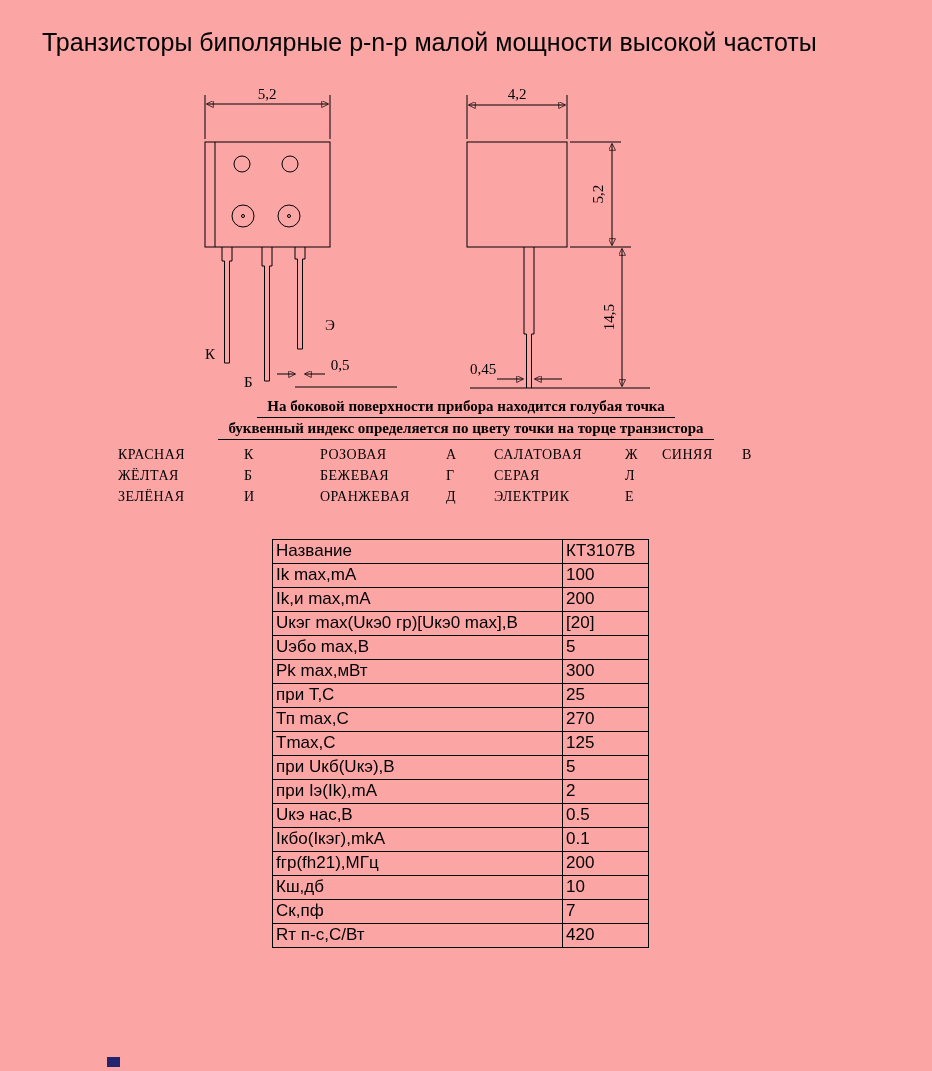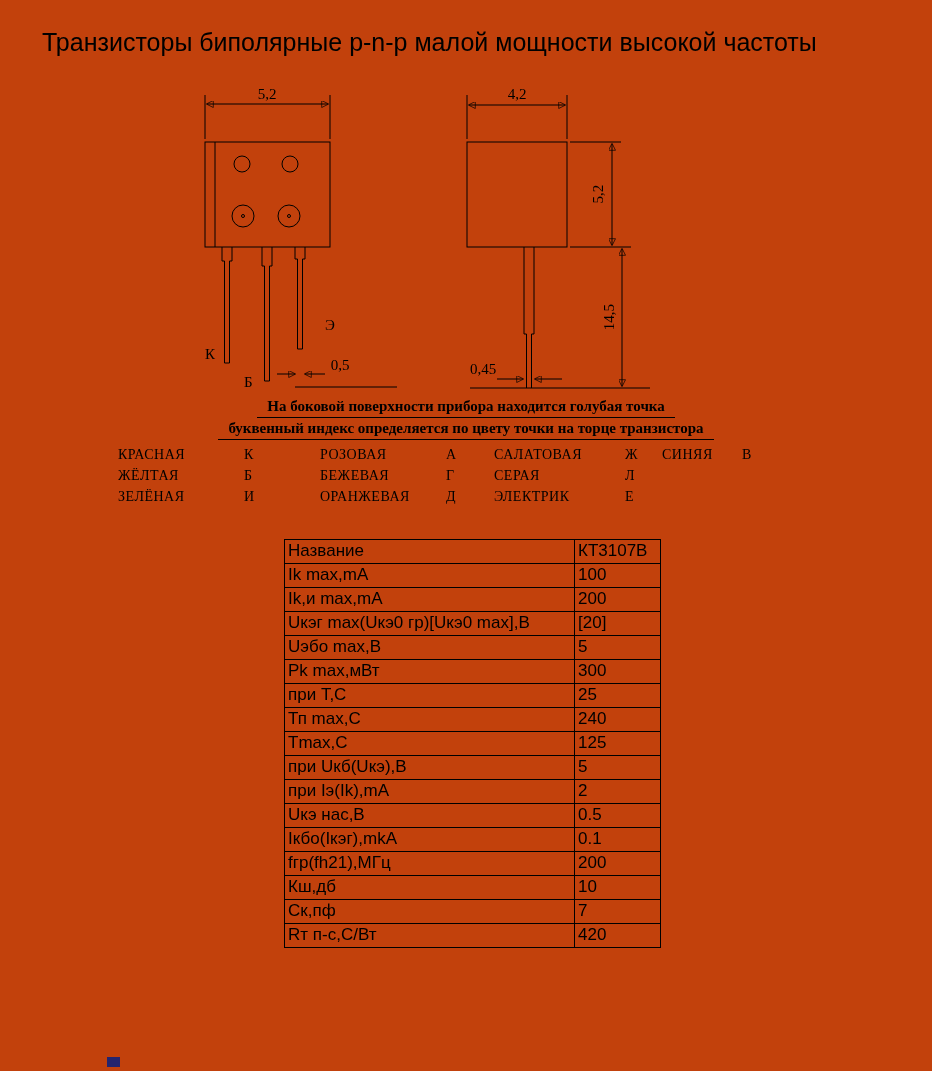--- a/index.html
+++ b/index.html
@@ -1,20 +1,20 @@
 <!DOCTYPE html>
 <html><head>
 <meta charset="utf-8">
 <style>
   html,body{margin:0;padding:0;background:#fff;}
   .page{
     position:relative;
     width:932px;
     height:1071px;
-    background:#c2410c;
+    background:#fca5a5;
     font-family:"Liberation Sans",sans-serif;
     color:#000;
     overflow:hidden;
   }
   .title{
     position:absolute;
     left:42px;
     top:28px;
     margin:0;
     font-size:25px;
@@ -57,21 +57,21 @@
     display:grid;
     grid-template-columns:126px 76px 126px 48px 131px 37px 80px 36px;
     grid-auto-rows:21px;
     font-family:"Liberation Serif",serif;
     font-size:14px;
     letter-spacing:0.5px;
   }
   .cc-cell{white-space:nowrap;}
   .params{
     position:absolute;
-    left:284px;top:539px;
+    left:272px;top:539px;
     border-collapse:collapse;
     font-family:"Liberation Sans",sans-serif;
     font-size:17px;
   }
   .params td{
     border:1px solid #000;
     height:23px;
     line-height:1.1;
     padding:0 3px;
     white-space:nowrap;
@@ -223,21 +223,21 @@
         <tr>
           <td>Pk max,мВт</td>
           <td>300</td>
         </tr>
         <tr>
           <td>при Т,С</td>
           <td>25</td>
         </tr>
         <tr>
           <td>Тп max,С</td>
-          <td>240</td>
+          <td>270</td>
         </tr>
         <tr>
           <td>Tmax,С</td>
           <td>125</td>
         </tr>
         <tr>
           <td>при Uкб(Uкэ),В</td>
           <td>5</td>
         </tr>
         <tr>

